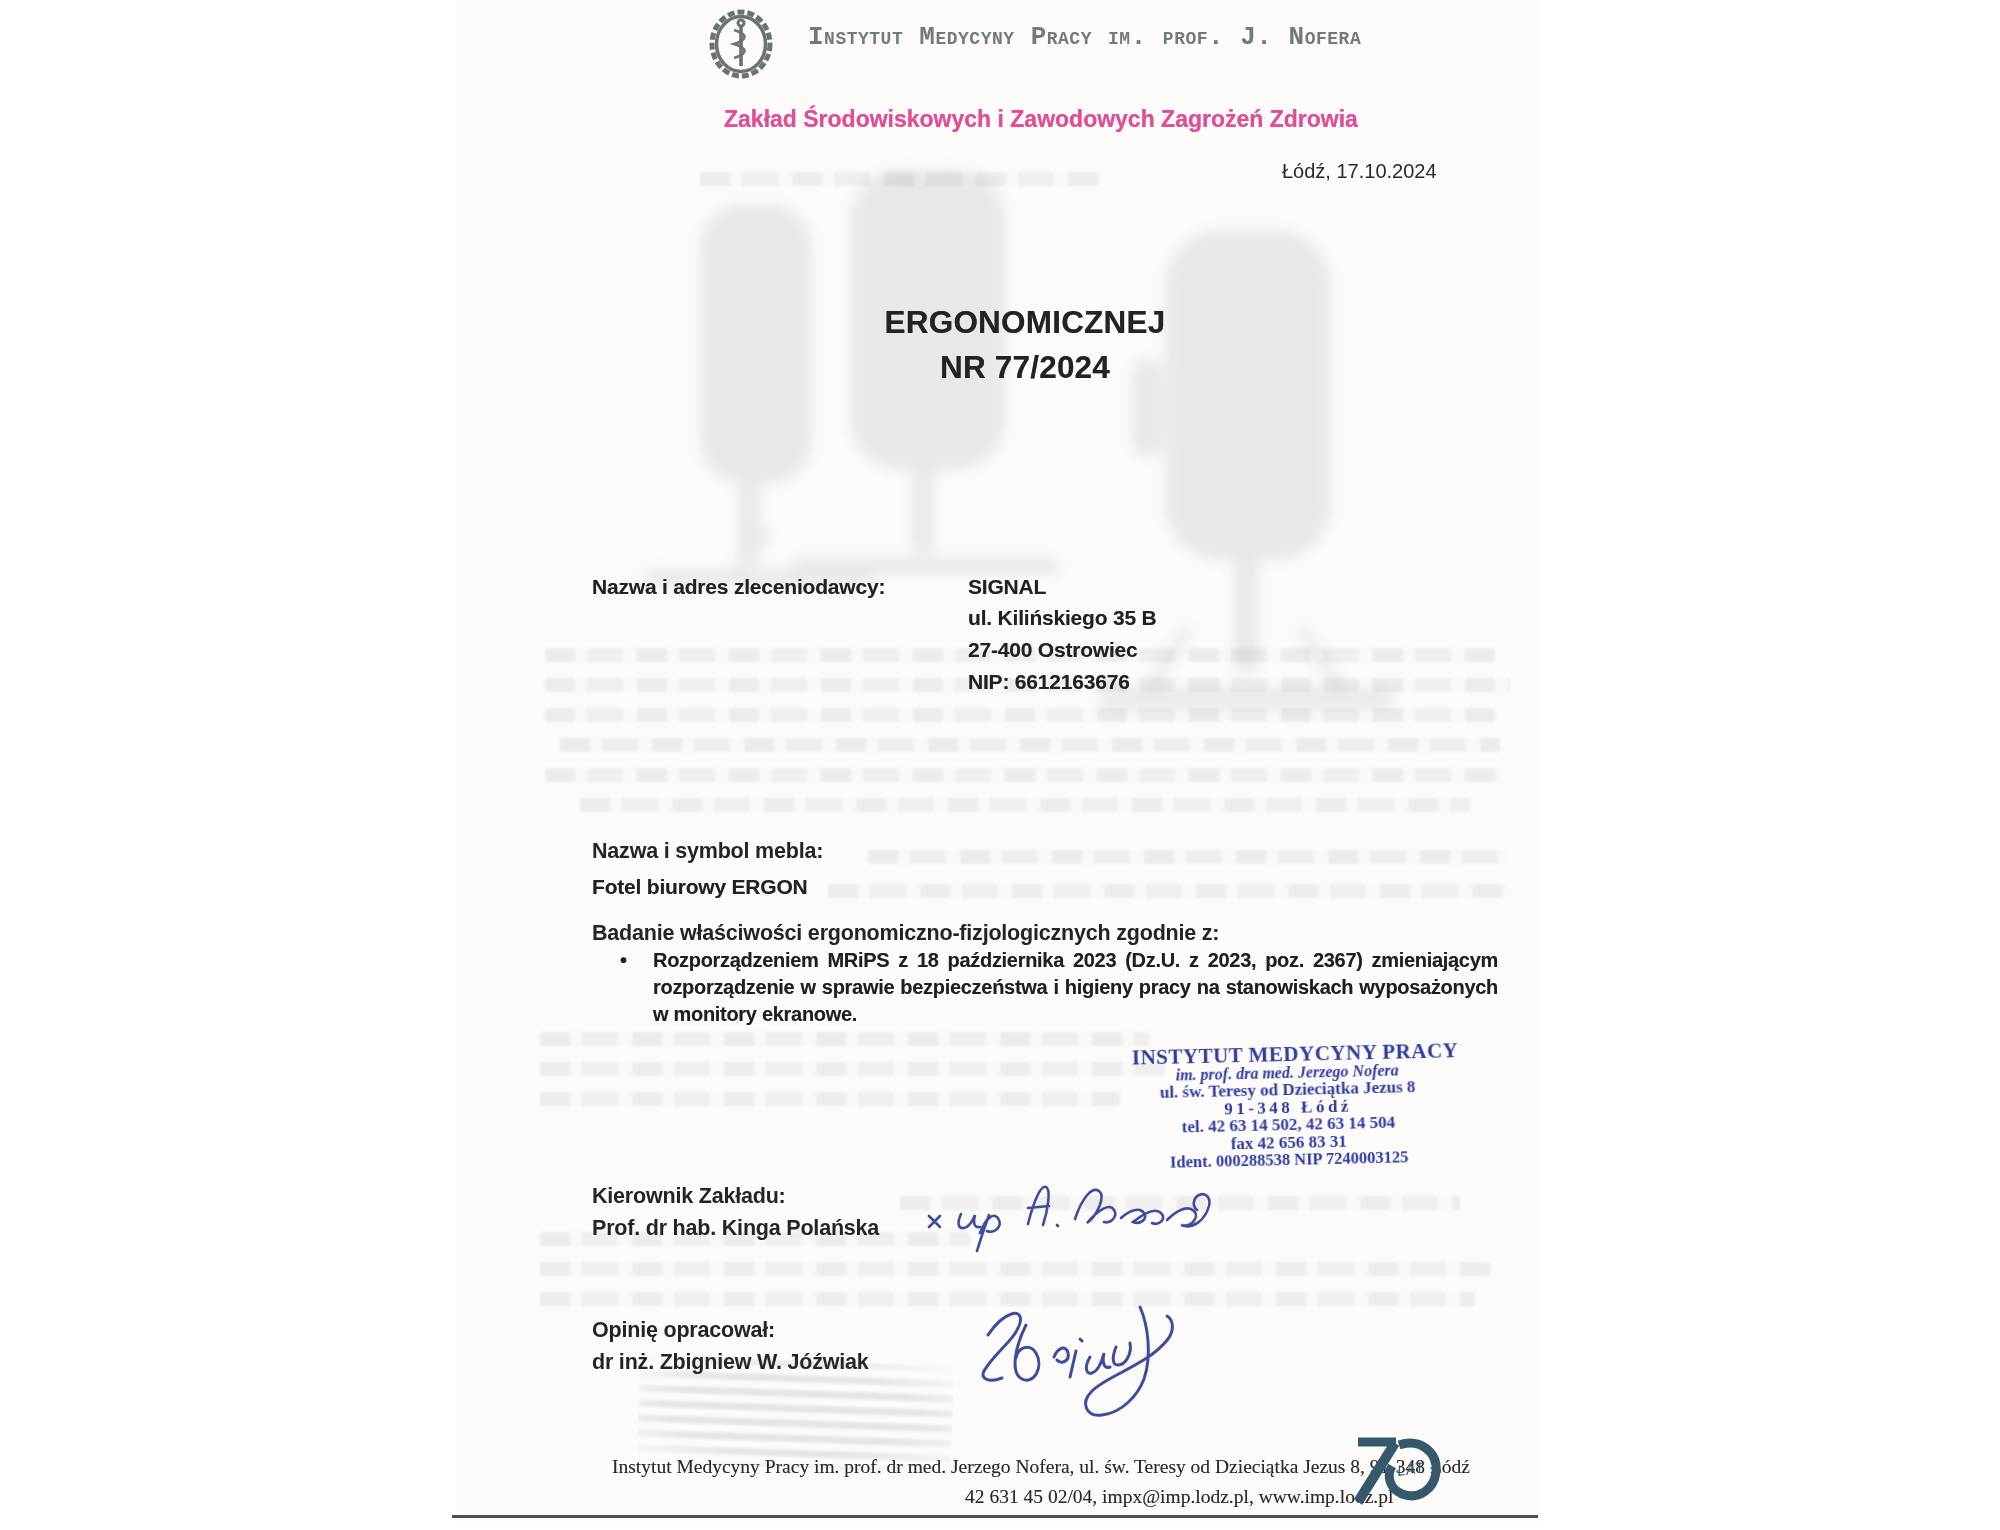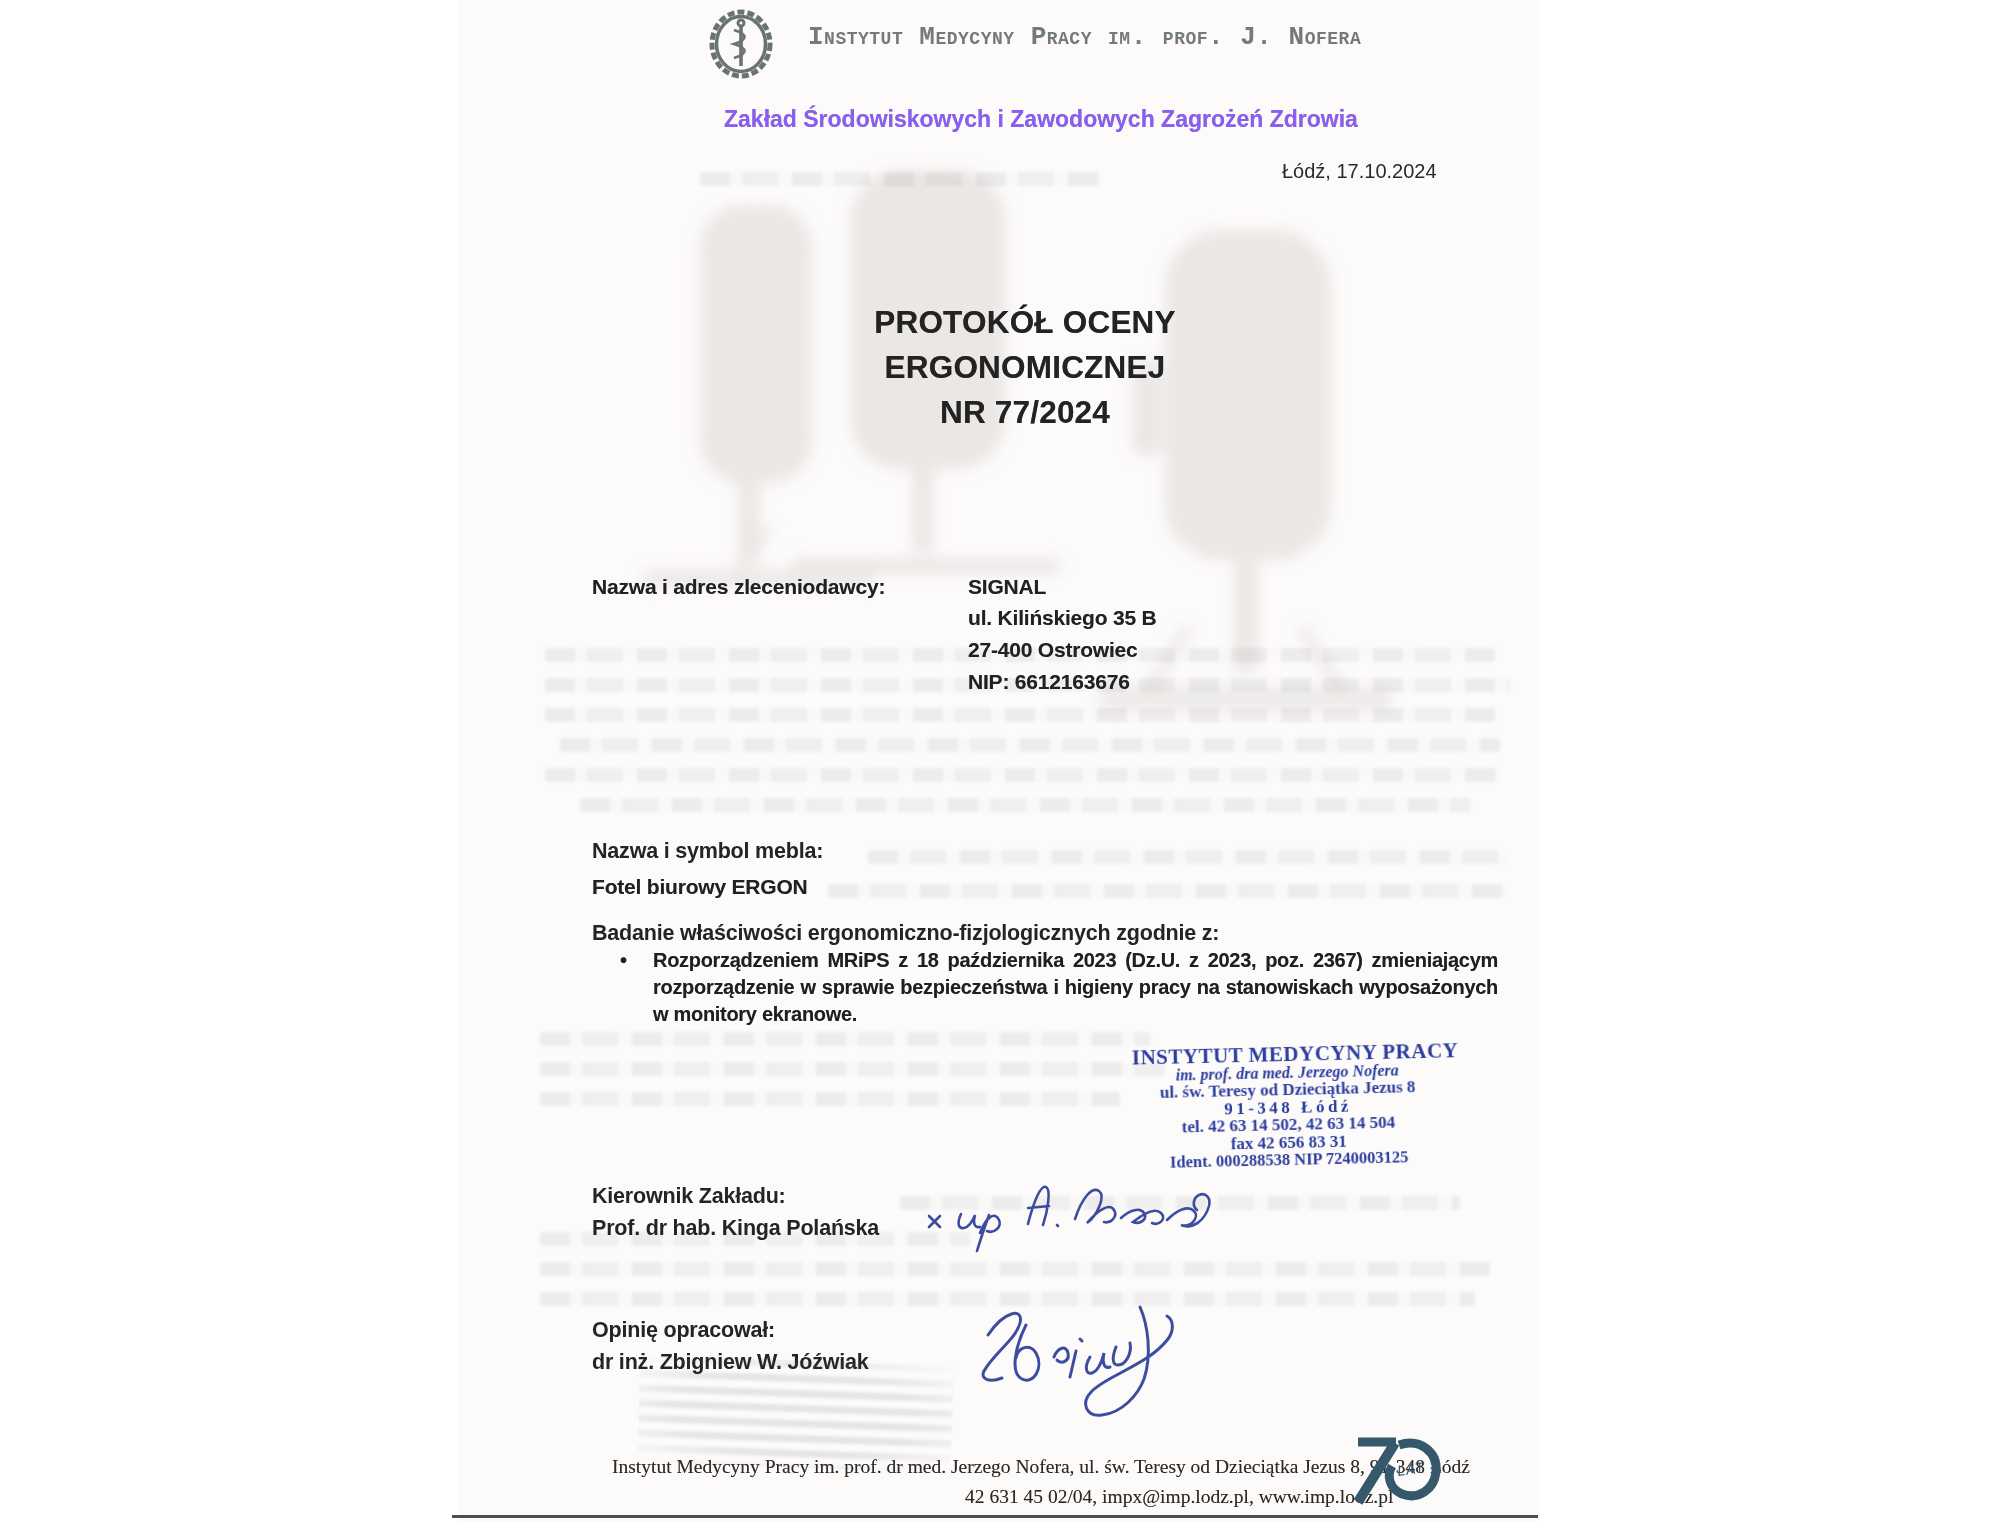--- a/index.html
+++ b/index.html
@@ -11,21 +11,21 @@
   .page{
     position:absolute;left:458px;top:0;width:1082px;height:1522px;
     background:#fdfbfa;
   }
   
   .inst-name{
     font-family:Liberation Mono, monospace;font-variant:small-caps;font-weight:bold;
     font-size:26px;letter-spacing:.5px;color:#727b76;white-space:nowrap;
   }
   .dept{
-    font-size:23px;font-weight:bold;color:#8b5cf6;white-space:nowrap;
+    font-size:23px;font-weight:bold;color:#ec4899;white-space:nowrap;
     text-shadow:0 0 .4px rgba(0,0,0,.4);
     text-align:right;
   }
   .place-date{font-size:20px;color:#2a2a2a;white-space:nowrap;text-align:right;}
   
   .doc-title{
     width:500px;text-align:center;font-size:31.5px;font-weight:bold;color:#232323;
     line-height:45px;text-shadow:0 0 .5px rgba(0,0,0,.5);letter-spacing:.2px;
   }
   
@@ -126,21 +126,20 @@
     <path d="M28,22 C42,26 42,32 28,36 C42,40 42,46 28,50" stroke-width="2.6"></path>
   </g>
 </svg>
 <div class="abs inst-name" style="left:808px;top:22px;">Instytut Medycyny Pracy im. prof. J. Nofera</div>
 
 <div class="abs dept" style="left:724px;top:106px;">Zakład Środowiskowych i Zawodowych Zagrożeń Zdrowia</div>
 
 <div class="abs place-date" style="left:1282px;top:160px;">Łódź, 17.10.2024</div>
 
 <div class="abs doc-title" style="left:775px;top:300px;">
-  <div>PROTOKÓŁ OCENY</div>
   <div>ERGONOMICZNEJ</div>
   <div>NR 77/2024</div>
 </div>
 
 <div class="abs t21 b" style="left:592px;top:571px;">Nazwa i adres zleceniodawcy:</div>
 <div class="abs t21 b" style="left:968px;top:571px;">SIGNAL</div>
 <div class="abs t21 b" style="left:968px;top:602px;">ul. Kilińskiego 35 B</div>
 <div class="abs t21 b" style="left:968px;top:634px;">27-400 Ostrowiec</div>
 <div class="abs t21 b" style="left:968px;top:666px;">NIP: 6612163676</div>
 

